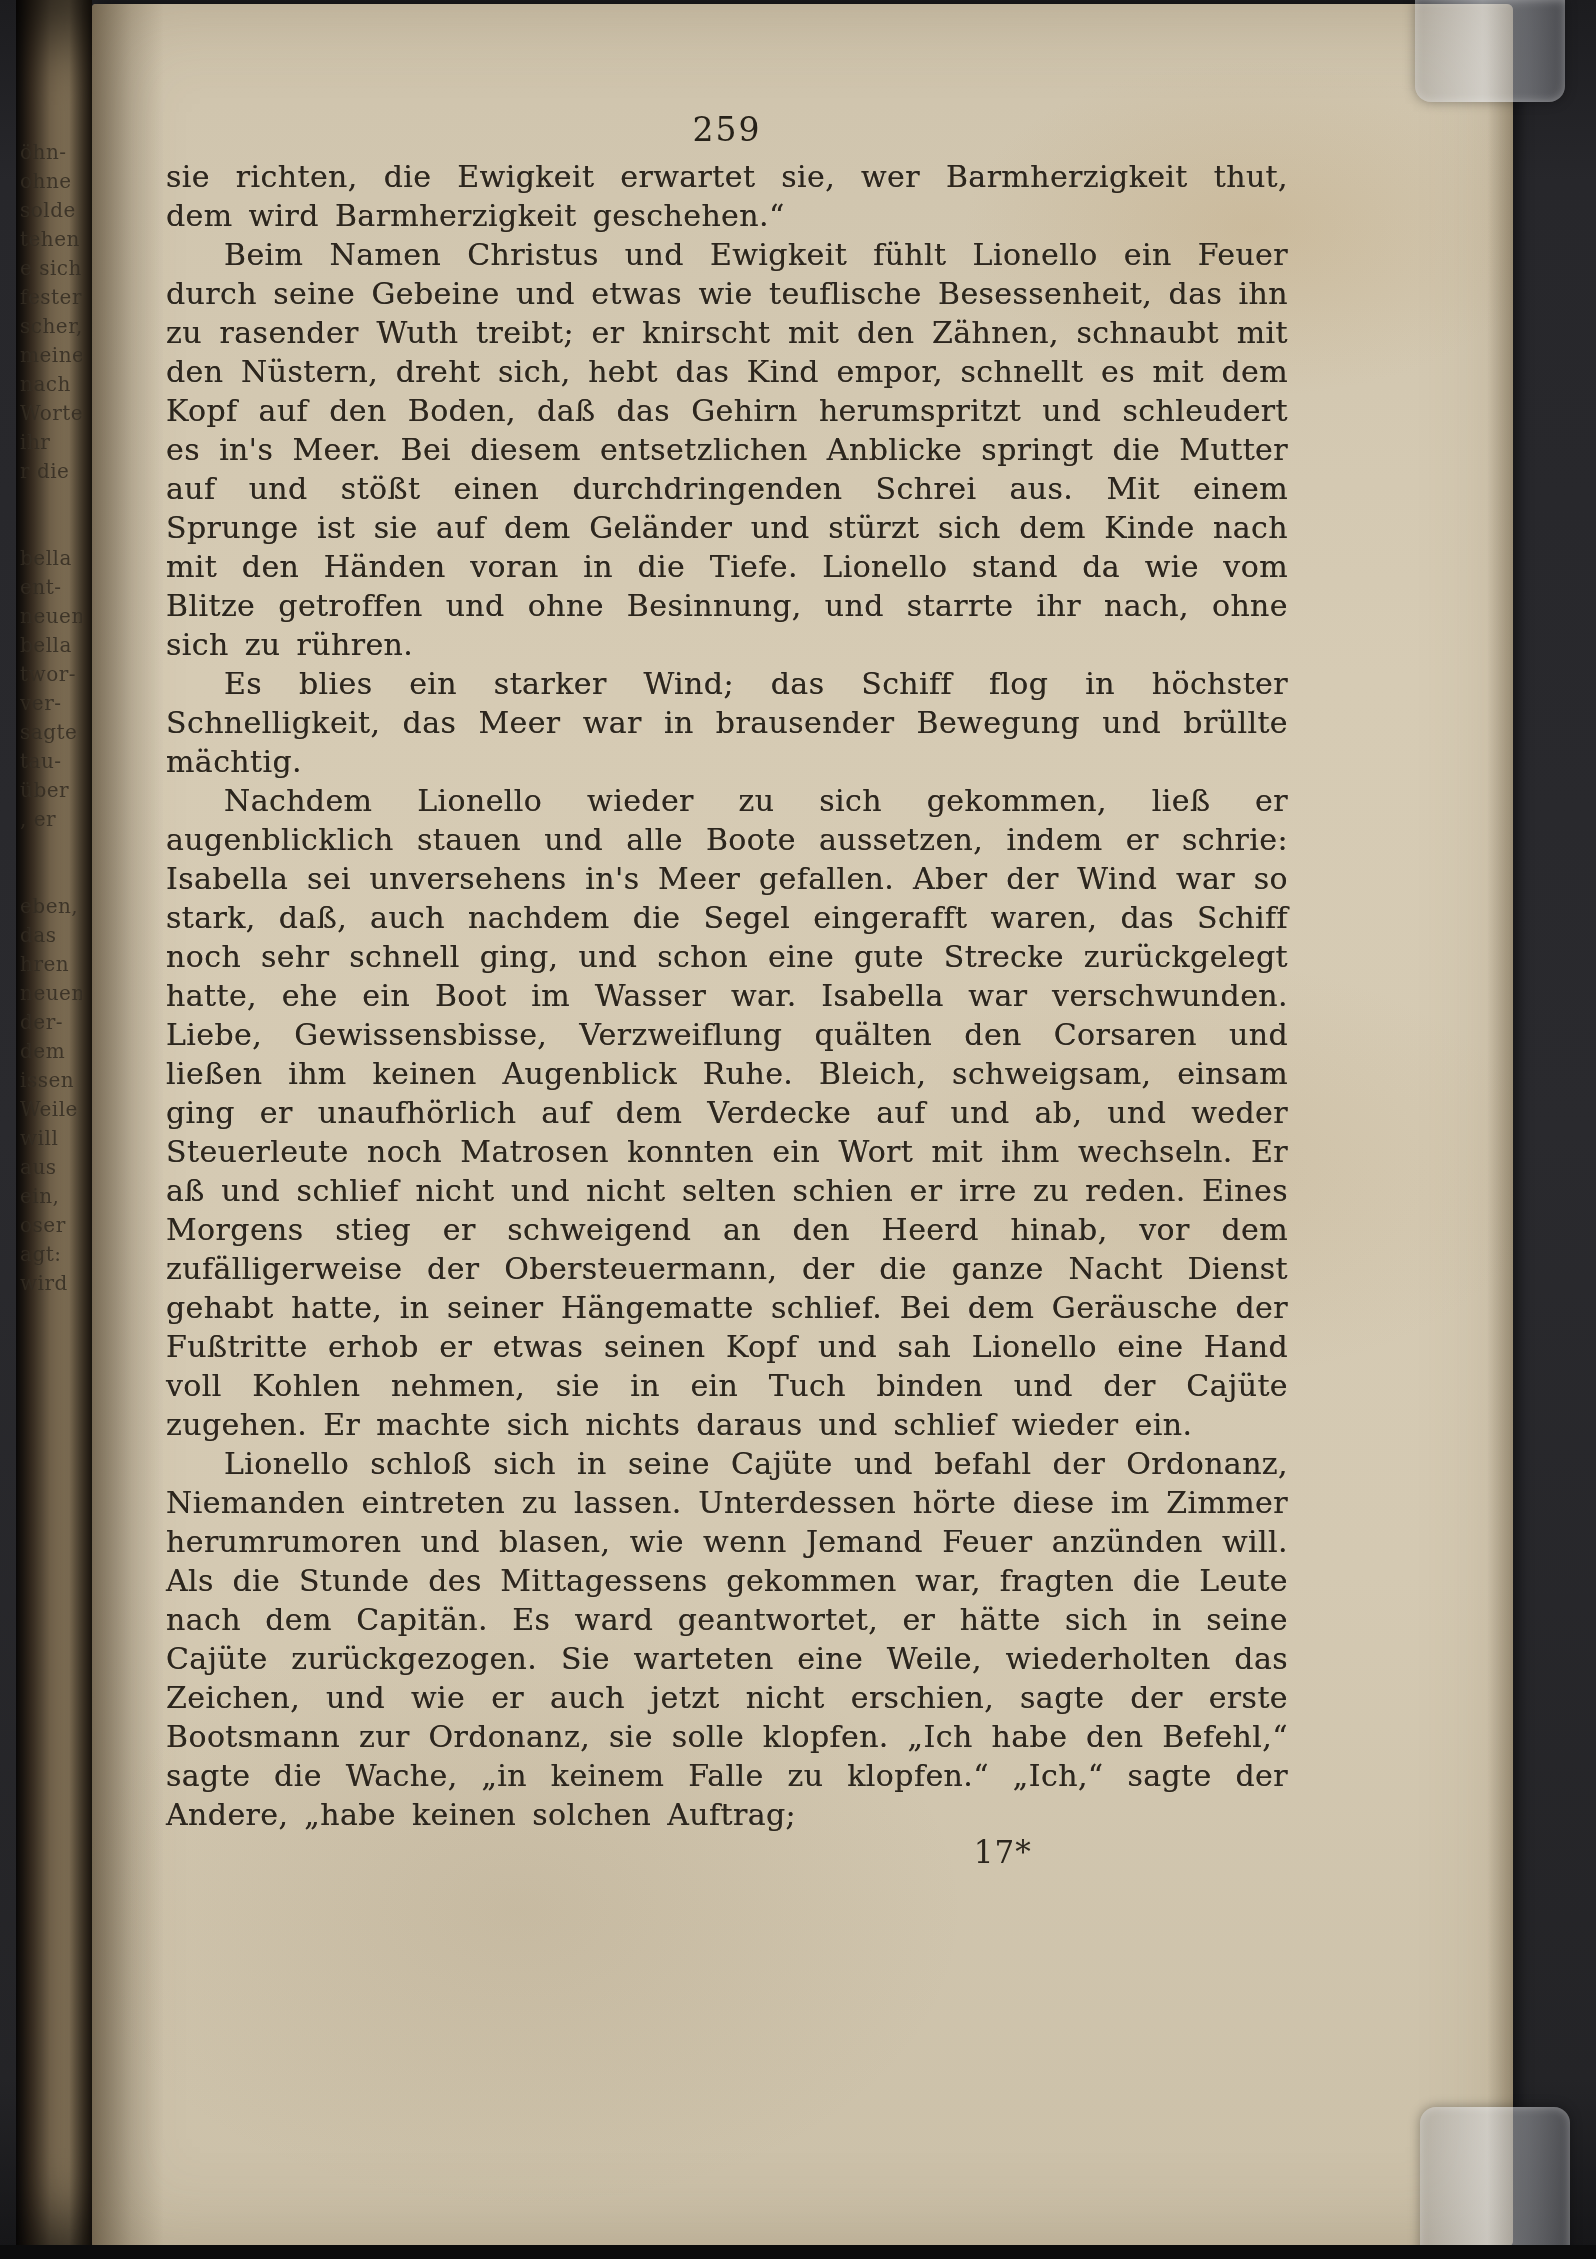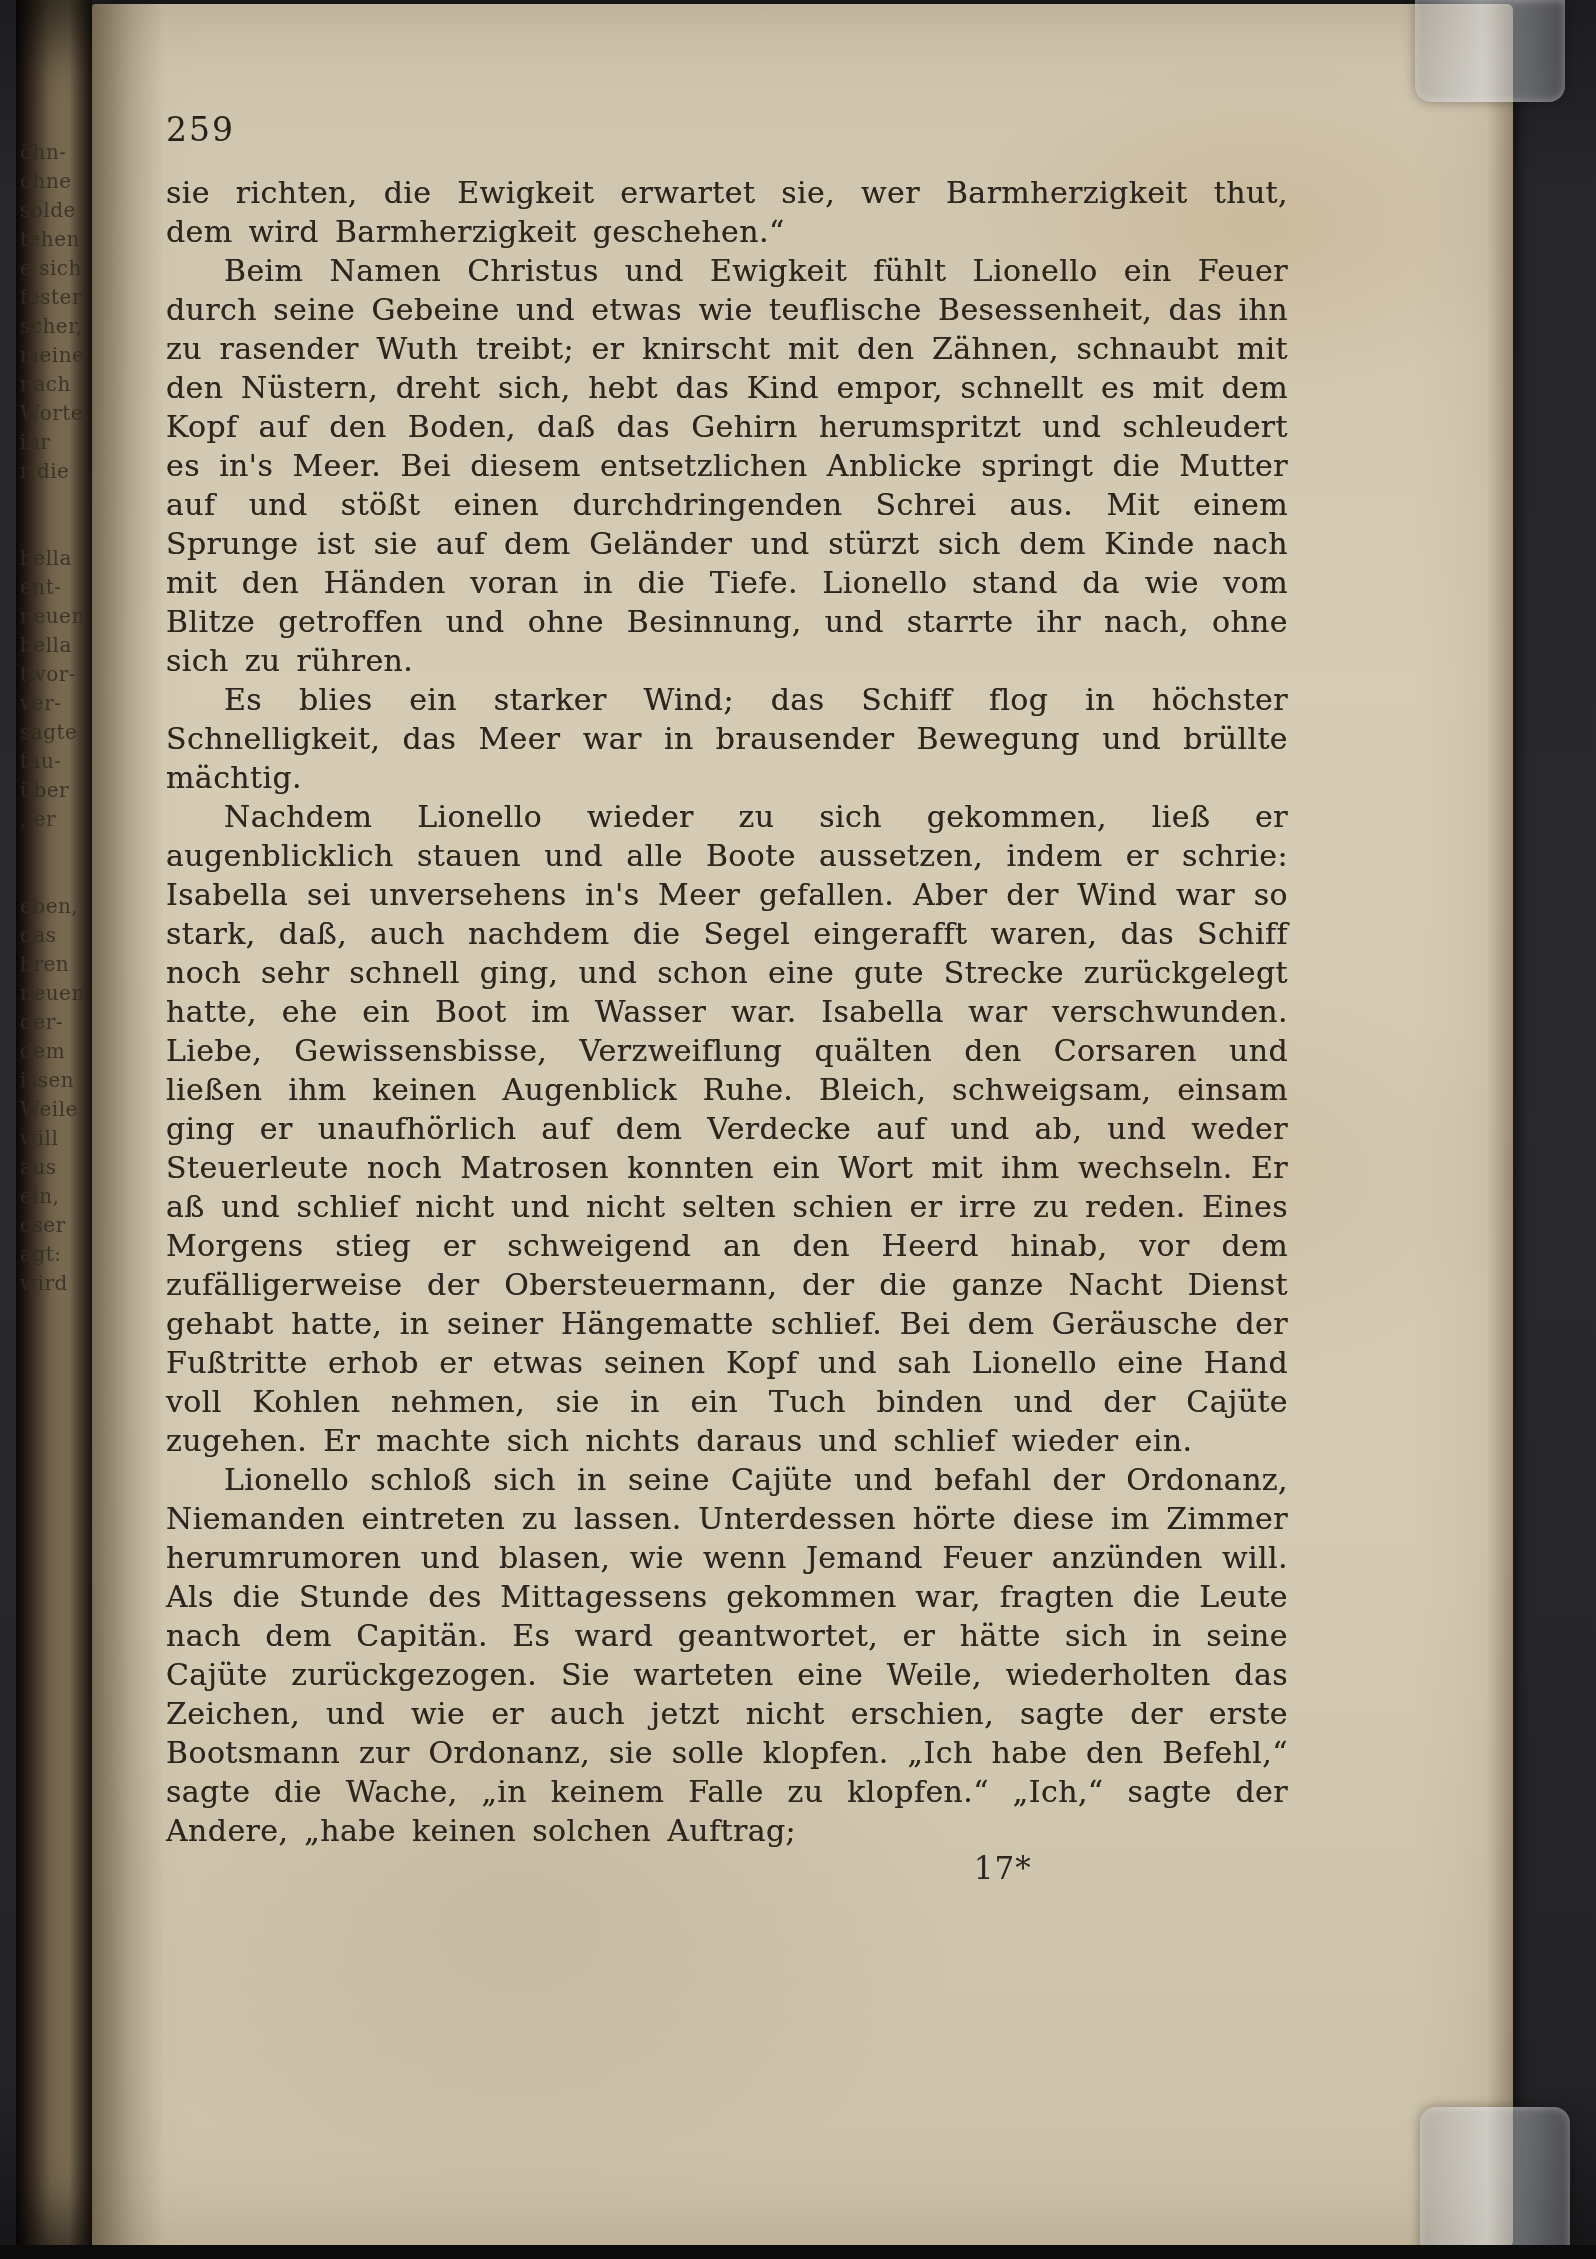--- a/index.html
+++ b/index.html
@@ -42,24 +42,24 @@
   .edge-shadow-right {
     position:absolute; right:0; top:0; width:26px; height:100%;
     background:linear-gradient(270deg, rgba(70,55,30,.35), rgba(70,55,30,0));
     border-radius:0 6px 6px 0;
   }
 
   .content {
     position:absolute; left:74px; top:0; width:1122px; color:#2b251d;
   }
   .page-number {
-    margin-top:106px; text-align:left;
+    margin-top:106px; text-align:center;
     font-size:33px; letter-spacing:2px; color:#272219;
   }
-  .text-column { margin-top:24px; }
+  .text-column { margin-top:8px; }
   .text-column p {
     margin:0; font-size:30px; line-height:39px; text-align:justify;
     word-spacing:6px; letter-spacing:.4px; color:#2c261e;
     text-shadow: 0 0 .6px rgba(44,38,30,.6);
   }
   .text-column p.indent { text-indent:58px; }
   .signature {
     margin-top:0; padding-left:72%;
     font-size:31px; letter-spacing:1px; color:#2c261e;
   }

